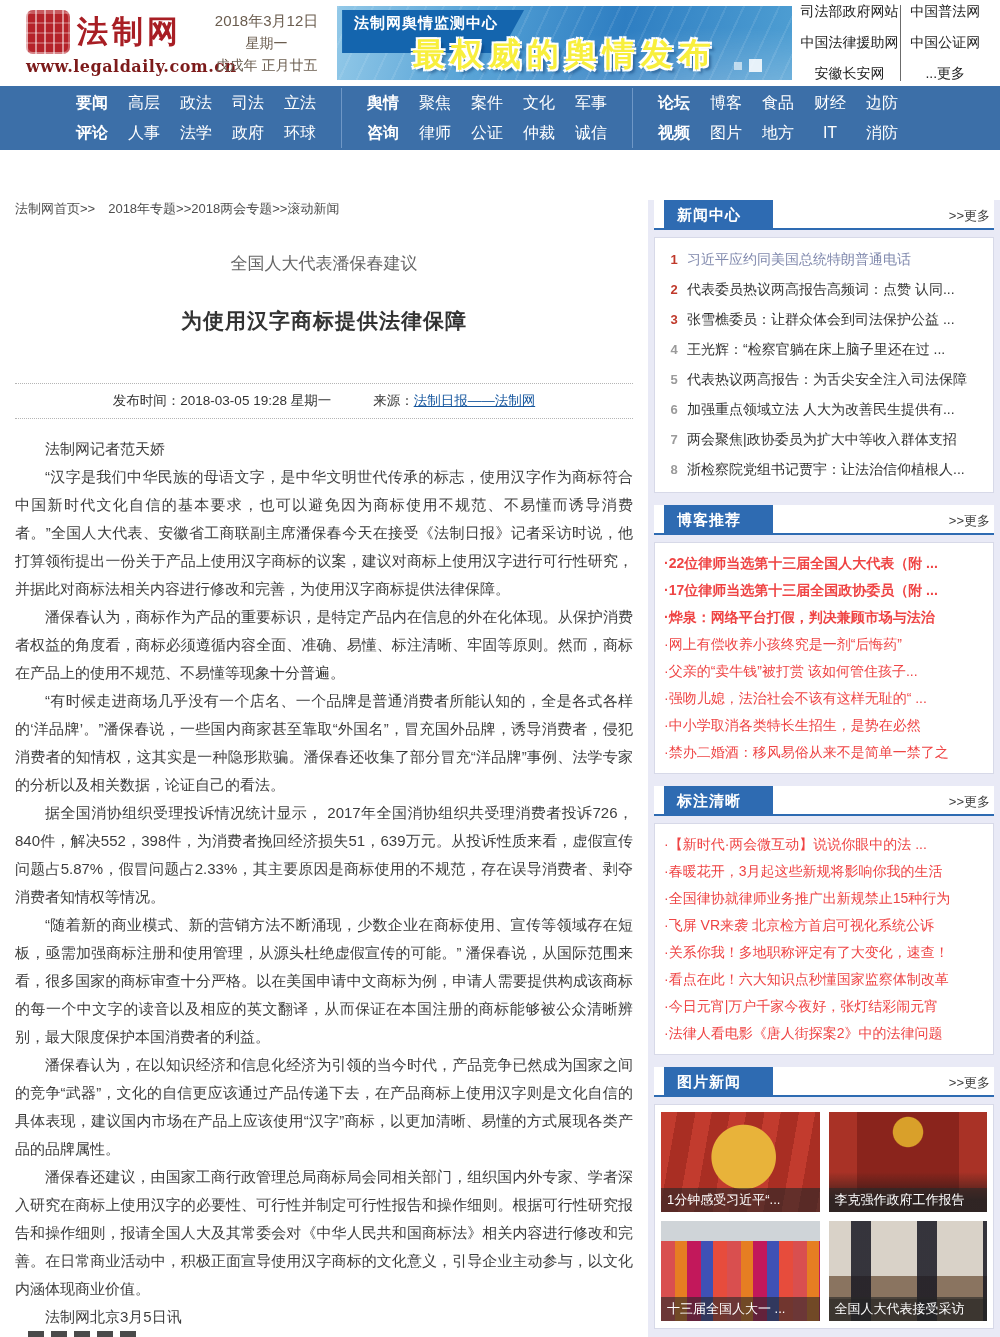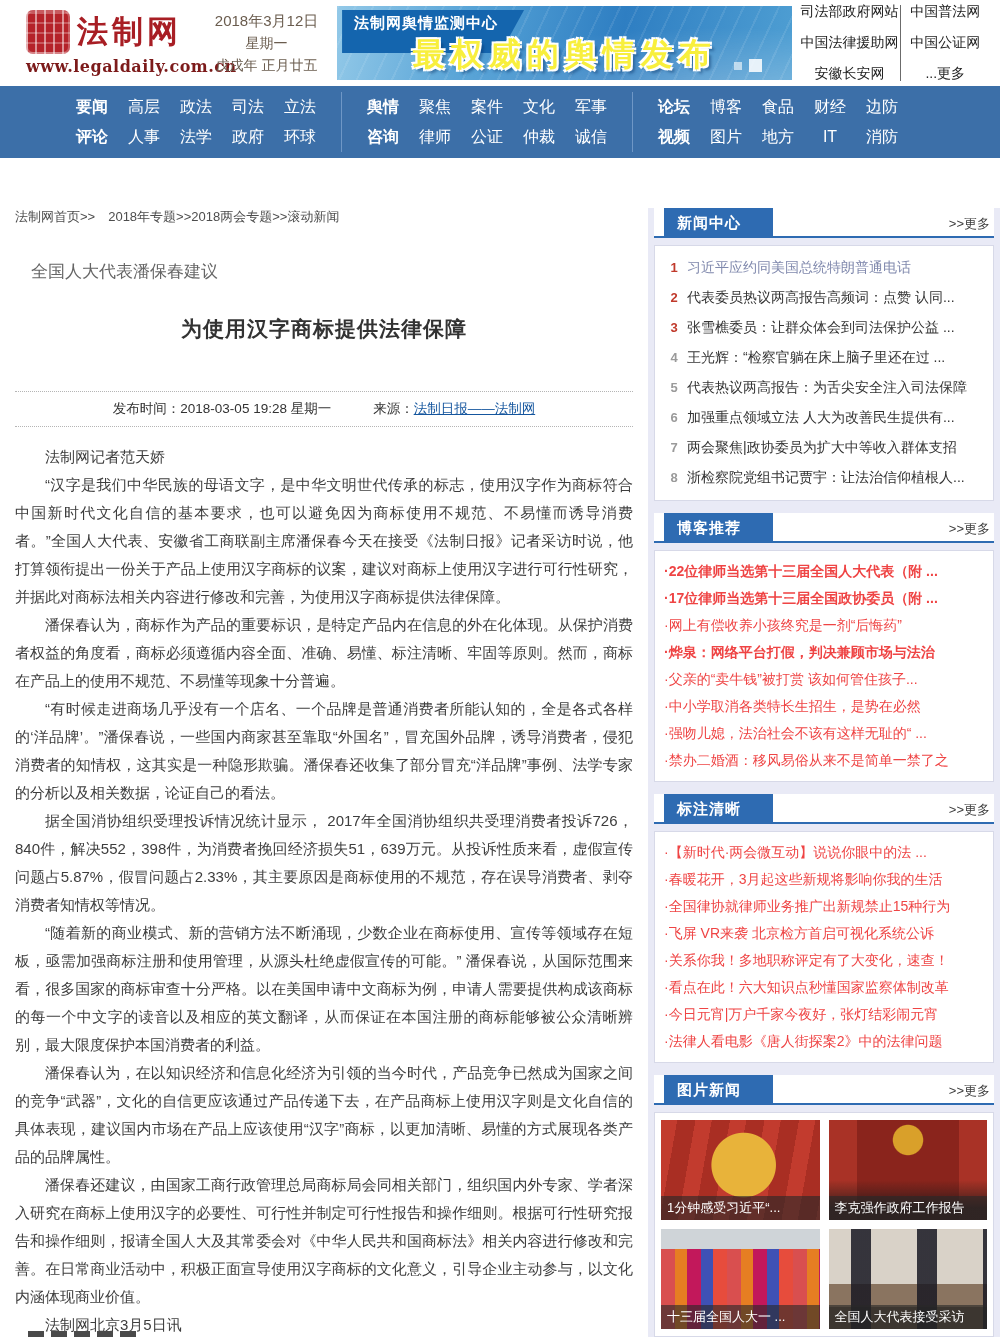--- a/index.html
+++ b/index.html
@@ -36,32 +36,32 @@
   .sq1 { width:13px; height:13px; right:30px; bottom:8px; }
   .sq2 { width:8px; height:8px; right:50px; bottom:10px; opacity:.7; }
 
   .top-links { margin-left:auto; width:204px; position:relative; display:grid;
                grid-template-columns:1fr 1fr; row-gap:13px; font-size:14px; color:#222;
                text-align:center; padding-right:8px; }
   .top-links .divider { position:absolute; left:50%; top:2px; bottom:2px; width:1px; background:#6b6b6b; }
   .top-links .cell { cursor:pointer; white-space:nowrap; }
 
   
-  .nav { height:72px; background:#3c6fa8; display:flex; align-items:center; padding-left:66px; color:#fff; }
+  .nav { height:64px; background:#3c6fa8; display:flex; align-items:center; padding-left:66px; color:#fff; }
   .nav-group { display:grid; grid-template-columns:repeat(5,52px); grid-auto-rows:30px; align-items:center;
                text-align:center; font-size:16px; }
   .nav-group + .nav-group { border-left:1px solid #6f97c6; margin-left:15px; padding-left:15px; }
   .nav-item { cursor:pointer; white-space:nowrap; }
   .nav-item.lead { font-weight:bold; }
 
   
   .main { display:flex; align-items:flex-start; padding:50px 0 0 15px; }
   .article-col { width:618px; }
   .breadcrumb { font-size:13px; color:#4d4d4d; margin-bottom:34px; cursor:pointer; }
-  .subtitle { color:#666; font-size:17px; font-weight:normal; margin:16px; }
+  .subtitle { text-align:center; color:#666; font-size:17px; font-weight:normal; margin:16px; }
   .title { text-align:center; color:#333; font-size:21px; font-weight:bold; margin:32px 0 0; letter-spacing:1px; }
   .meta-wrap { margin-top:48px; border-top:1px dotted #b5b5b5; border-bottom:1px dotted #b5b5b5;
                padding:8px 0; text-align:center; font-size:13.5px; color:#333; }
   .meta-source-label { margin-left:42px; }
   .meta-source { color:#15569e; text-decoration:underline; cursor:pointer; }
   .article-body { margin-top:16px; font-size:15px; line-height:28px; color:#3d3d3d; text-align:justify; }
   .article-body p { margin:0; text-indent:2em; }
 
   
   .sidebar { width:352px; margin-left:15px; background:#e9eaf6; padding:0 6px 10px; }
@@ -244,25 +244,25 @@
       </div>
 
       <div class="side-section">
         <div class="side-head">
           <span class="side-tab">博客推荐</span>
           <span class="side-more">&gt;&gt;更多</span>
         </div>
         <div class="side-list">
           <div class="bullet-item strong">·22位律师当选第十三届全国人大代表（附 ...</div>
           <div class="bullet-item strong">·17位律师当选第十三届全国政协委员（附 ...</div>
+          <div class="bullet-item strong">·烨泉：网络平台打假，判决兼顾市场与法治</div>
           <div class="bullet-item">·网上有偿收养小孩终究是一剂“后悔药”</div>
-          <div class="bullet-item strong">·烨泉：网络平台打假，判决兼顾市场与法治</div>
           <div class="bullet-item">·父亲的“卖牛钱”被打赏 该如何管住孩子...</div>
+          <div class="bullet-item">·强吻儿媳，法治社会不该有这样无耻的“ ...</div>
           <div class="bullet-item">·中小学取消各类特长生招生，是势在必然</div>
-          <div class="bullet-item">·强吻儿媳，法治社会不该有这样无耻的“ ...</div>
           <div class="bullet-item">·禁办二婚酒：移风易俗从来不是简单一禁了之</div>
         </div>
       </div>
 
       <div class="side-section">
         <div class="side-head">
           <span class="side-tab">标注清晰</span>
           <span class="side-more">&gt;&gt;更多</span>
         </div>
         <div class="side-list">

